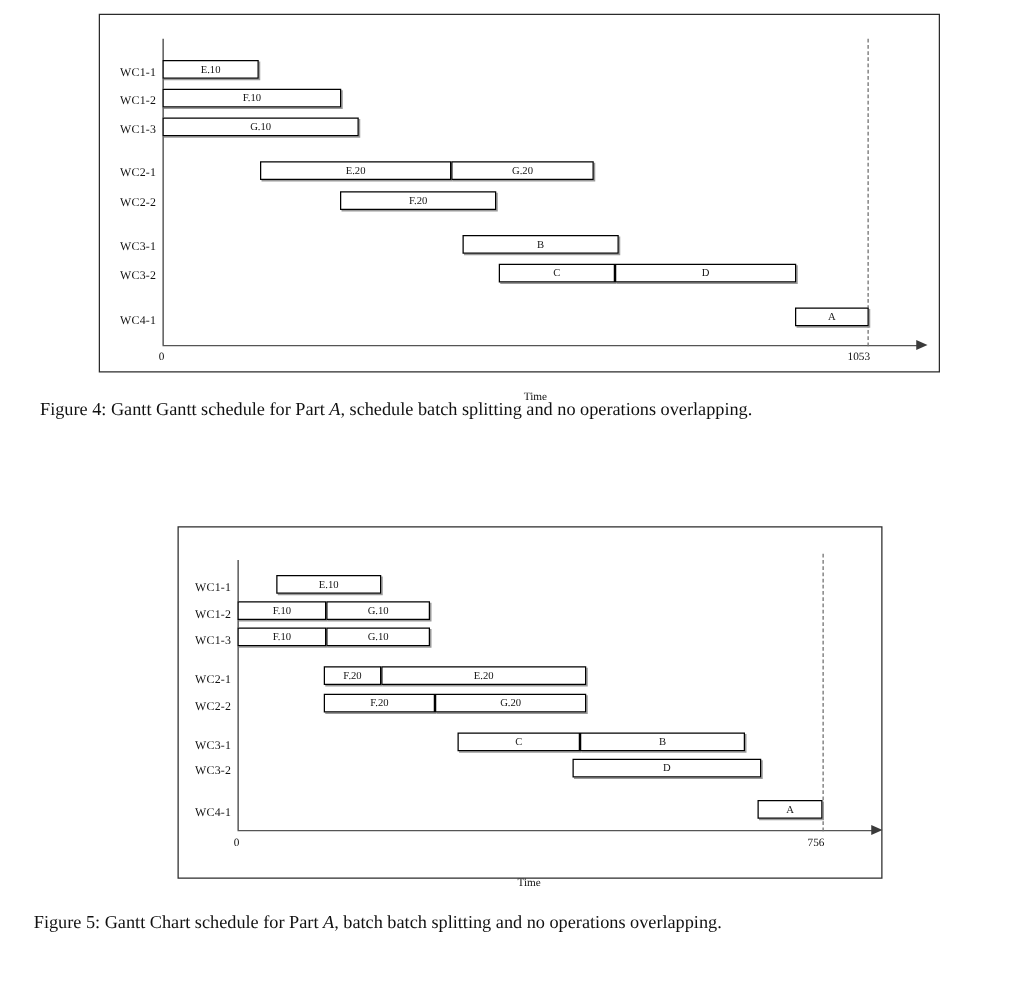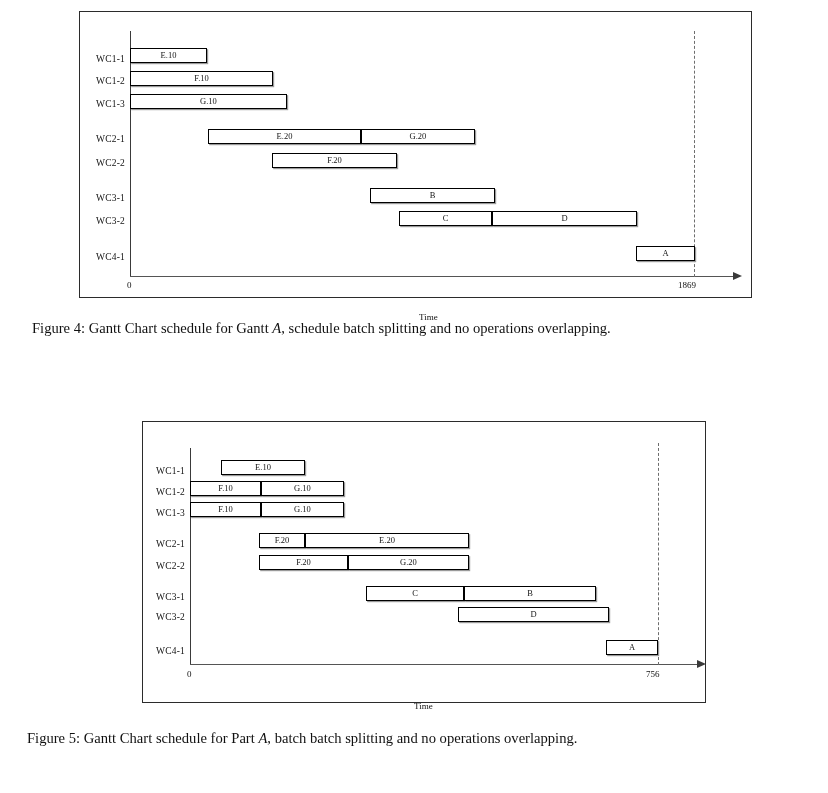--- a/index.html
+++ b/index.html
@@ -169,26 +169,26 @@
     </div>
     <div class="bar" style="left:412px; top:199px; width:145px; height:15px;">
       <span class="bar-label">D</span>
     </div>
 
     <div class="bar" style="left:556px; top:234px; width:59px; height:15px;">
       <span class="bar-label">A</span>
     </div>
 
     <div class="axis-tick-label" style="left:47px; top:268px;">0</div>
-    <div class="axis-tick-label" style="left:598px; top:268px;">1869</div>
+    <div class="axis-tick-label" style="left:598px; top:268px;">1053</div>
     <div class="axis-title" style="left:339px; top:279px;">Time</div>
   </div>
 </div>
 
-<div class="caption" id="caption-fig4"><span>Figure 4: Gantt Chart schedule for Gantt </span><em>A</em><span>, schedule batch splitting and no operations overlapping.</span></div>
+<div class="caption" id="caption-fig4"><span>Figure 4: Gantt Gantt schedule for Part </span><em>A</em><span>, schedule batch splitting and no operations overlapping.</span></div>
 
 <div class="panel" id="panel-fig5">
   <div class="chart-area">
 
     <div class="v-axis" style="left:47px; top:26px; height:216px;"></div>
     <div class="h-axis" style="left:47px; top:242px; width:509px;"></div>
     <div class="h-axis-arrow" style="left:554px; top:238px;"></div>
 
     <div class="deadline" style="left:515px; top:21px; height:222px;"></div>
 

